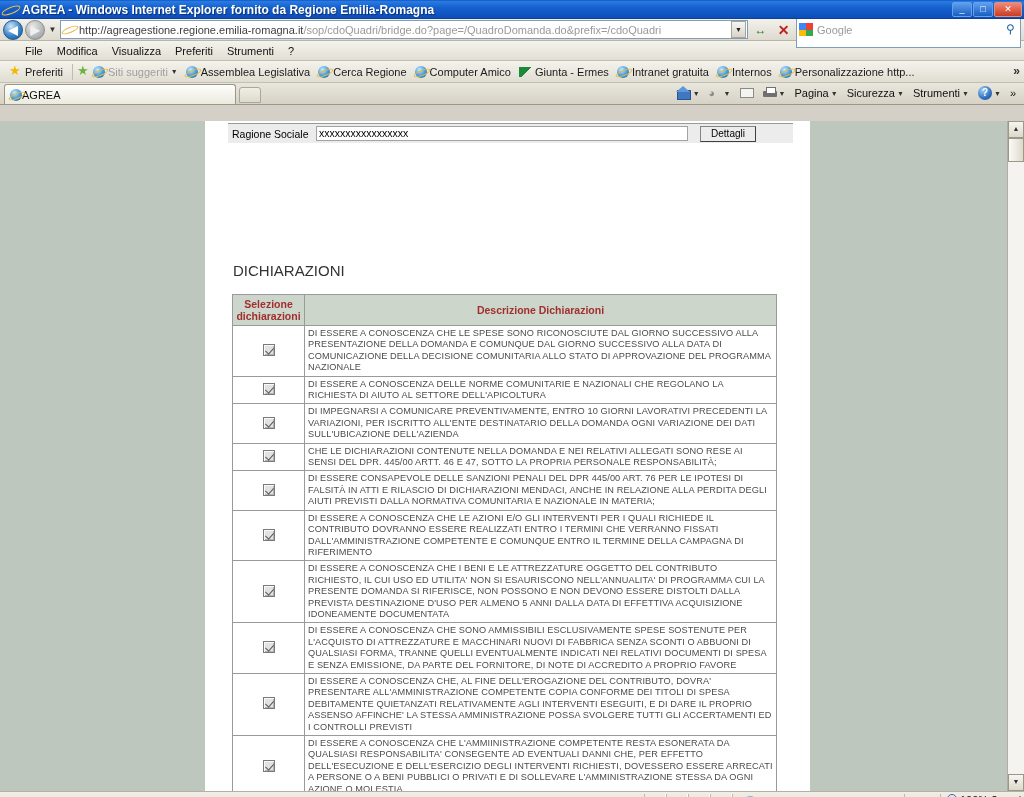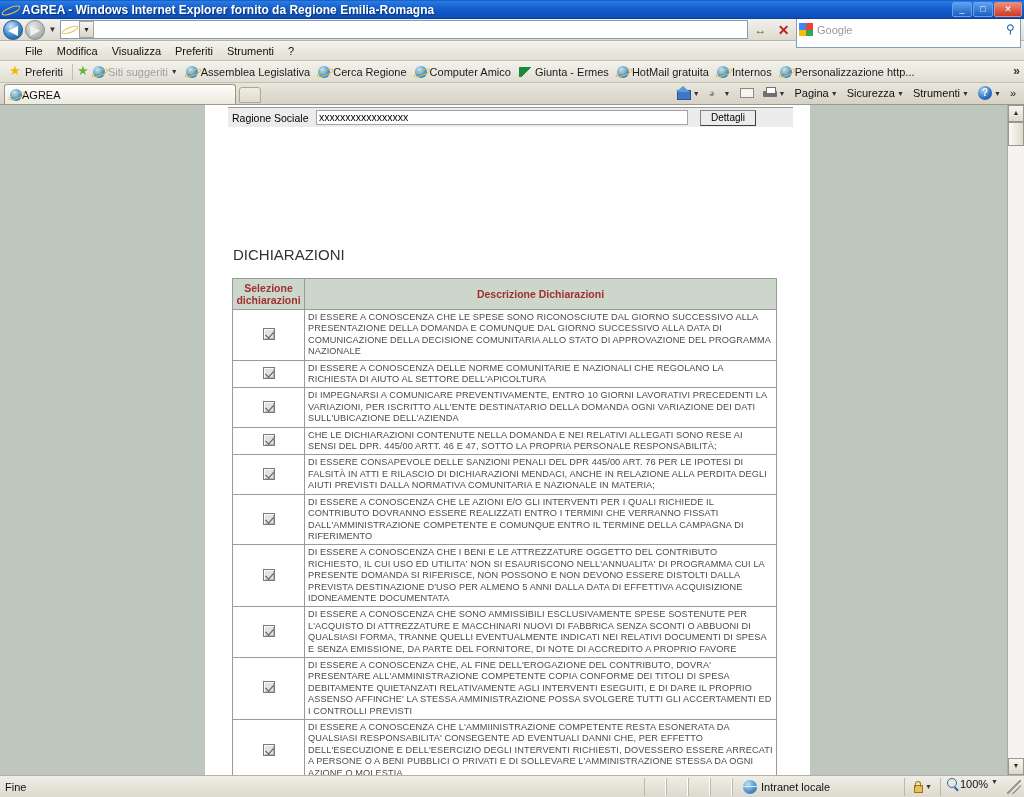--- a/index.html
+++ b/index.html
@@ -274,20 +274,21 @@
     color:#fff;font-size:10px;font-weight:bold;text-align:center;line-height:14px;
   }
 
   
   .viewport {
     position: relative;
     height: 670px;
     background: #0c4a6e;
     display: flex;
     overflow: hidden;
+    margin-top: 16px;
   }
   .page-canvas {
     flex: 1 1 auto;
     position: relative;
     background: #bdc7bd;
     overflow: hidden;
   }
   .white-panel {
     position: absolute;
     left: 205px; top: 0; width: 605px;
@@ -486,20 +487,23 @@
     <span class="tb-btn close">✕</span>
   </span>
 </div>
 
 <div class="addrbar">
   <span class="nav-back">◀</span>
   <span class="nav-fwd">▶</span>
   <span class="nav-drop">▼</span>
   <span class="url-box">
     <span class="url-favicon"><span class="ie-mini"></span></span>
+    <span class="url-text">
+      <span>http://agreagestione.regione.emilia-romagna.it</span><span class="dim">/sop/cdoQuadri/bridge.do?page=/QuadroDomanda.do&amp;prefix=/cdoQuadri</span>
+    </span>
     <span class="url-caret">▼</span>
   </span>
   <span class="addr-icon-btn refresh-ico">↔</span>
   <span class="addr-icon-btn stop-ico">✕</span>
   <span class="search-box">
     <span class="g-logo">
         <i></i>
         <i></i>
         <i></i>
         <i></i>
@@ -541,21 +545,21 @@
   <span class="fav-item">
     <span class="ie-mini"></span>
     <span>Computer Amico</span>
   </span>
   <span class="fav-item">
     <span class="flag-green"></span>
     <span>Giunta - Ermes</span>
   </span>
   <span class="fav-item">
     <span class="ie-mini"></span>
-    <span>HotMail gratuita</span>
+    <span>Intranet gratuita</span>
   </span>
   <span class="fav-item">
     <span class="ie-mini"></span>
     <span>Internos</span>
   </span>
   <span class="fav-item">
     <span class="ie-mini"></span>
     <span>Personalizzazione http...</span>
   </span>
   <span class="chev-right">»</span>

